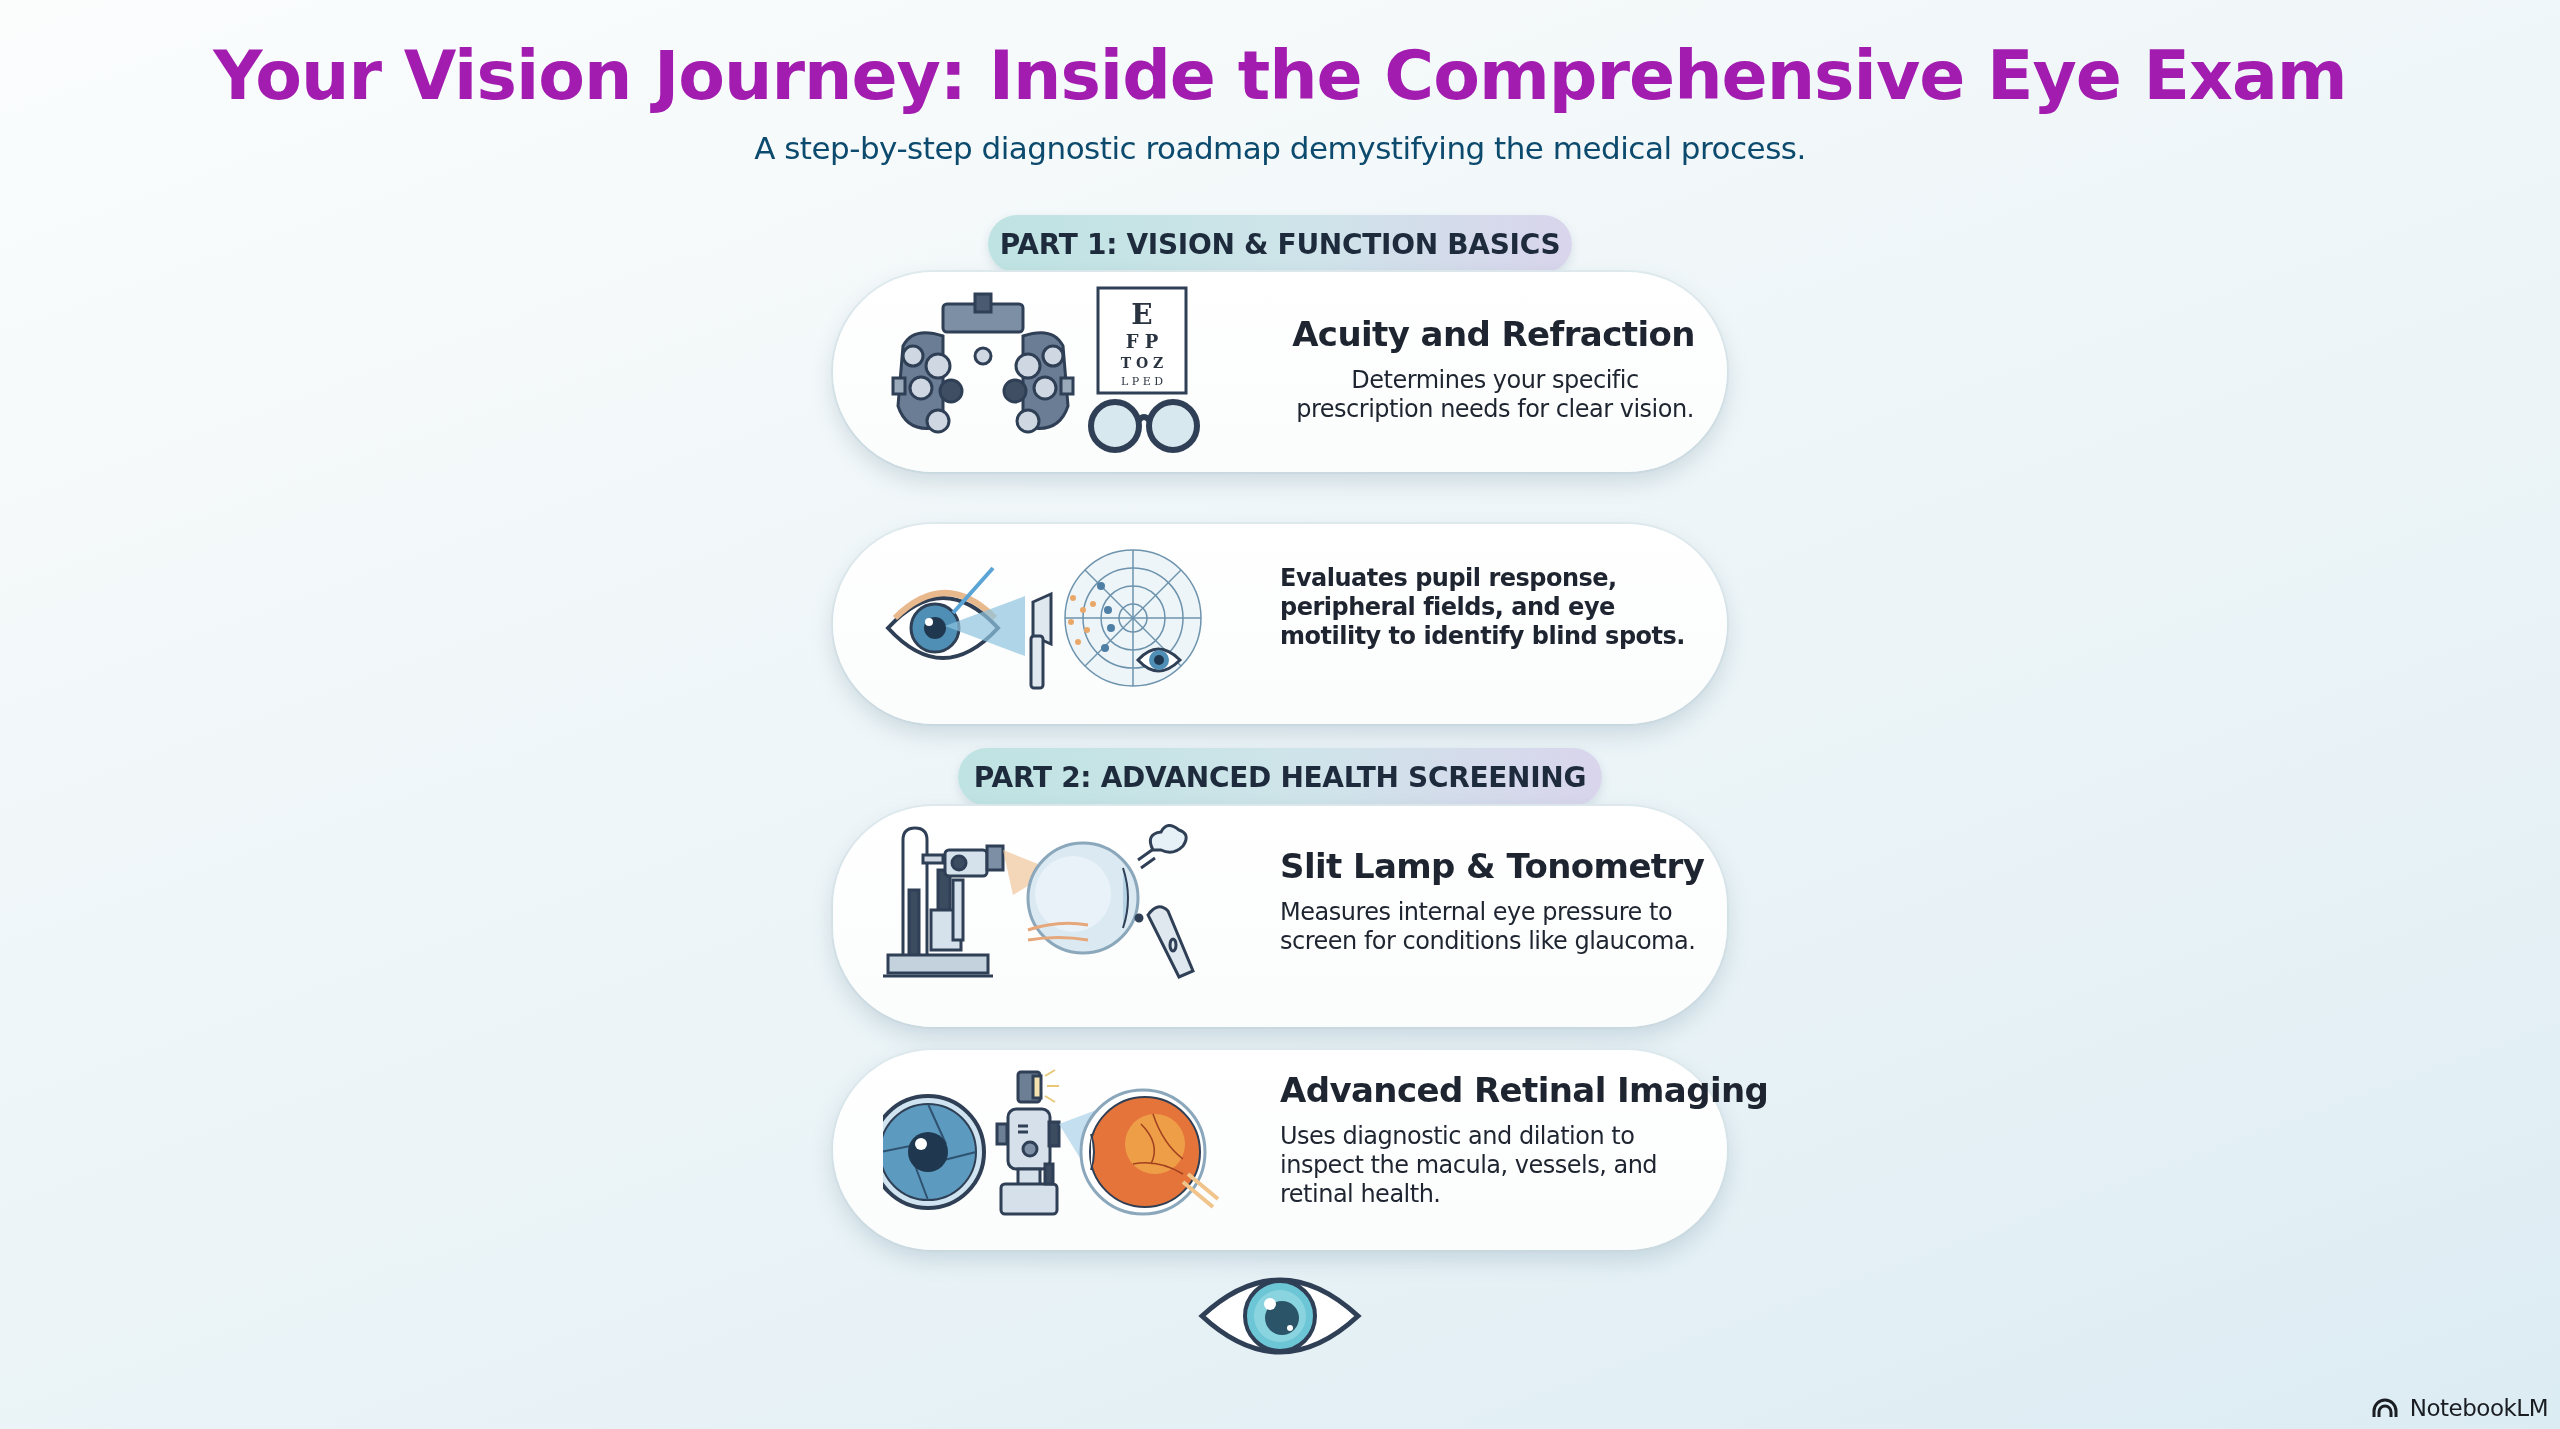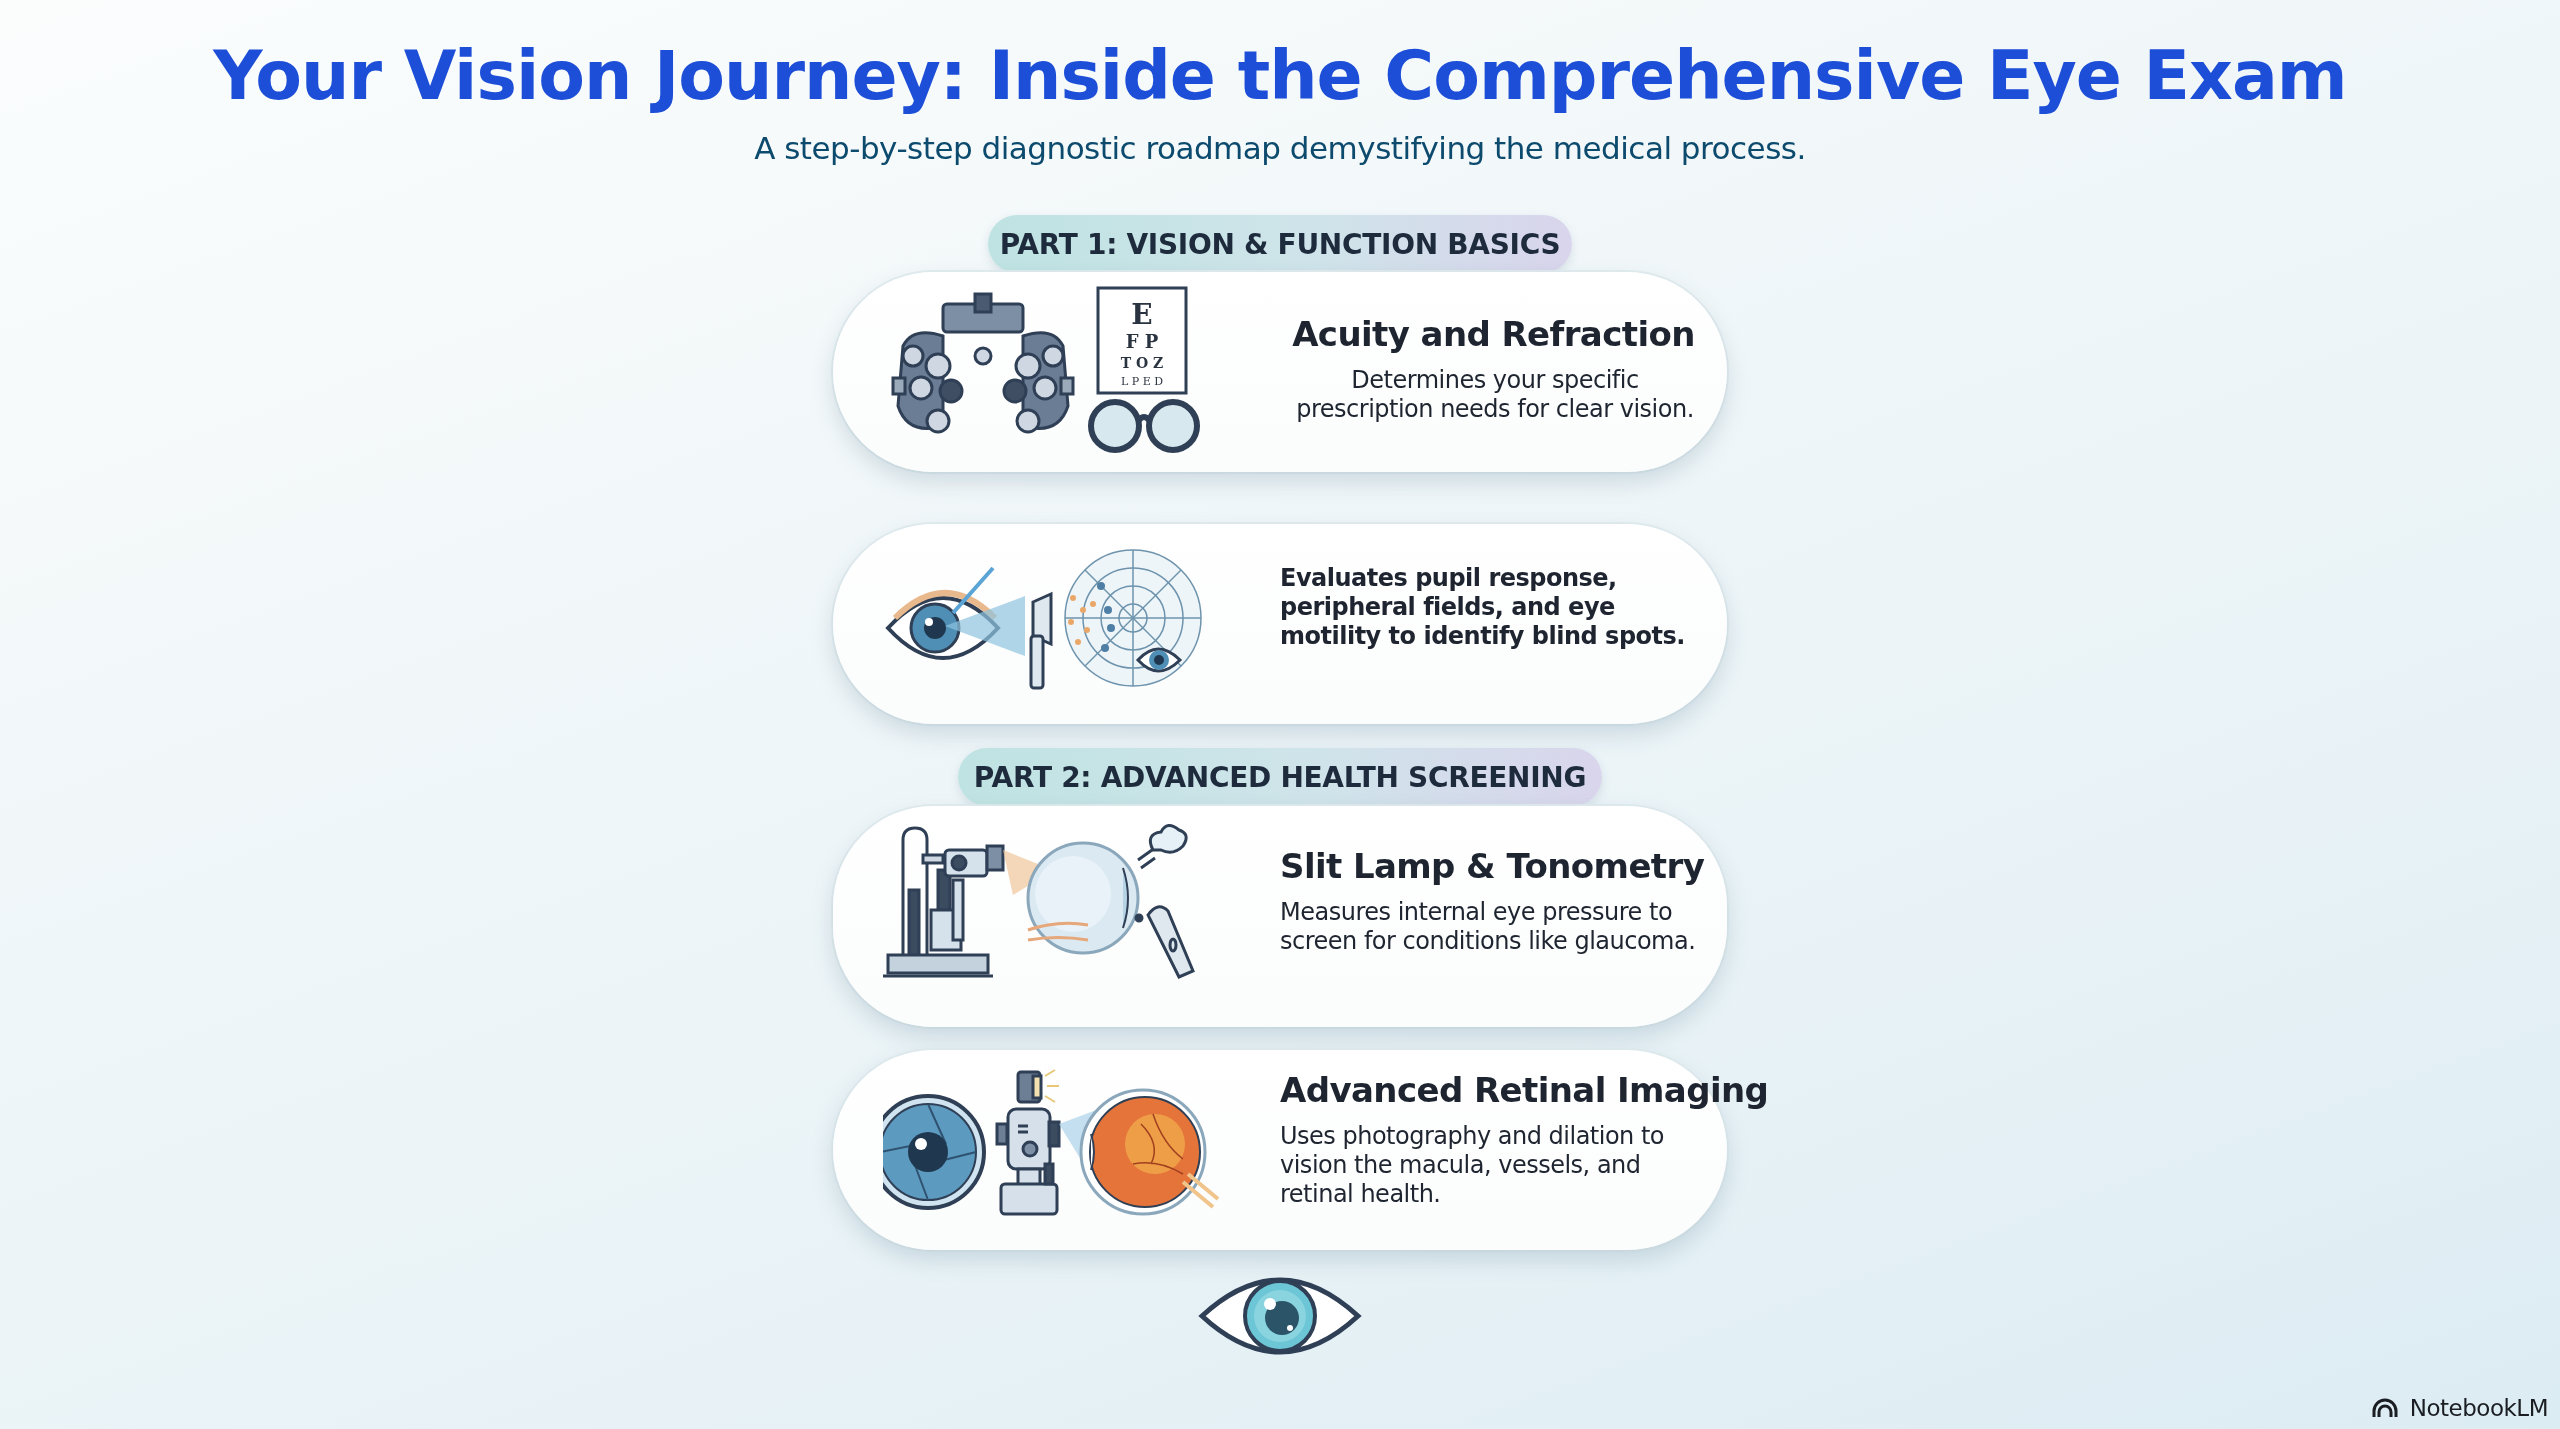--- a/index.html
+++ b/index.html
@@ -5,21 +5,21 @@
   html, body { margin:0; padding:0; }
   body {
     width:2560px; height:1429px; overflow:hidden; position:relative;
     background: linear-gradient(160deg, #fbfdfd 0%, #f1f7f9 35%, #e8f2f6 70%, #dcecf3 100%);
     font-family: "Liberation Sans", sans-serif;
     color:#1c2533;
   }
   .title {
     position:absolute; left:0; right:0; top:36px; text-align:center;
     font-family:"DejaVu Sans", sans-serif; font-weight:bold;
-    font-size:68px; letter-spacing:-1px; color:#1d4ed8;
+    font-size:68px; letter-spacing:-1px; color:#a21caf;
   }
   .subtitle {
     position:absolute; left:0; right:0; top:130px; text-align:center;
     font-family:"DejaVu Sans", sans-serif; font-size:31px; color:#0c4a6e; letter-spacing:-0.5px;
   }
   .pill {
     position:absolute; height:58px; border-radius:29px;
     background: linear-gradient(90deg, #bfe3e2 0%, #cfe4ea 55%, #d9d5ec 100%);
     box-shadow: 0 4px 10px rgba(90,130,150,0.18);
     display:flex; align-items:center; justify-content:center;
@@ -220,21 +220,21 @@
         <circle cx="262" cy="88" r="55" fill="#e5743a" stroke="#2f3f55" stroke-width="2"></circle>
         <circle cx="272" cy="80" r="30" fill="#f4b04e" opacity="0.7"></circle>
         <path d="M208 70 q6 18 0 36" fill="#fff" stroke="#2f3f55" stroke-width="2"></path>
         <path d="M258 60 q20 20 10 40 M270 50 q10 30 30 45 M250 100 q25 -5 50 10" stroke="#a0401f" stroke-width="1.5" fill="none"></path>
         <path d="M305 110 l30 25 M300 118 l30 25" stroke="#f0c48a" stroke-width="4"></path>
       </g>
     </svg>
   </div>
   <div class="text" style="top:20px;">
     <div class="heading">Advanced Retinal Imaging</div>
-    <div class="desc" style="width:400px;">Uses photography and dilation to vision the macula, vessels, and retinal health.</div>
+    <div class="desc" style="width:400px;">Uses diagnostic and dilation to inspect the macula, vessels, and retinal health.</div>
   </div>
 </div>
 
 <div class="bottom-eye">
   <svg width="164" height="88" viewBox="0 0 164 88">
     <path d="M4 44 q78 -72 156 0 q-78 72 -156 0 z" fill="#ffffff" stroke="#2f3f55" stroke-width="5"></path>
     <circle cx="82" cy="44" r="35" fill="#6cc6d6" stroke="#2f3f55" stroke-width="4"></circle>
     <circle cx="82" cy="44" r="26" fill="#8ad4df"></circle>
     <circle cx="84" cy="46" r="17" fill="#2b5468"></circle>
     <circle cx="72" cy="32" r="6" fill="#ffffff"></circle>

